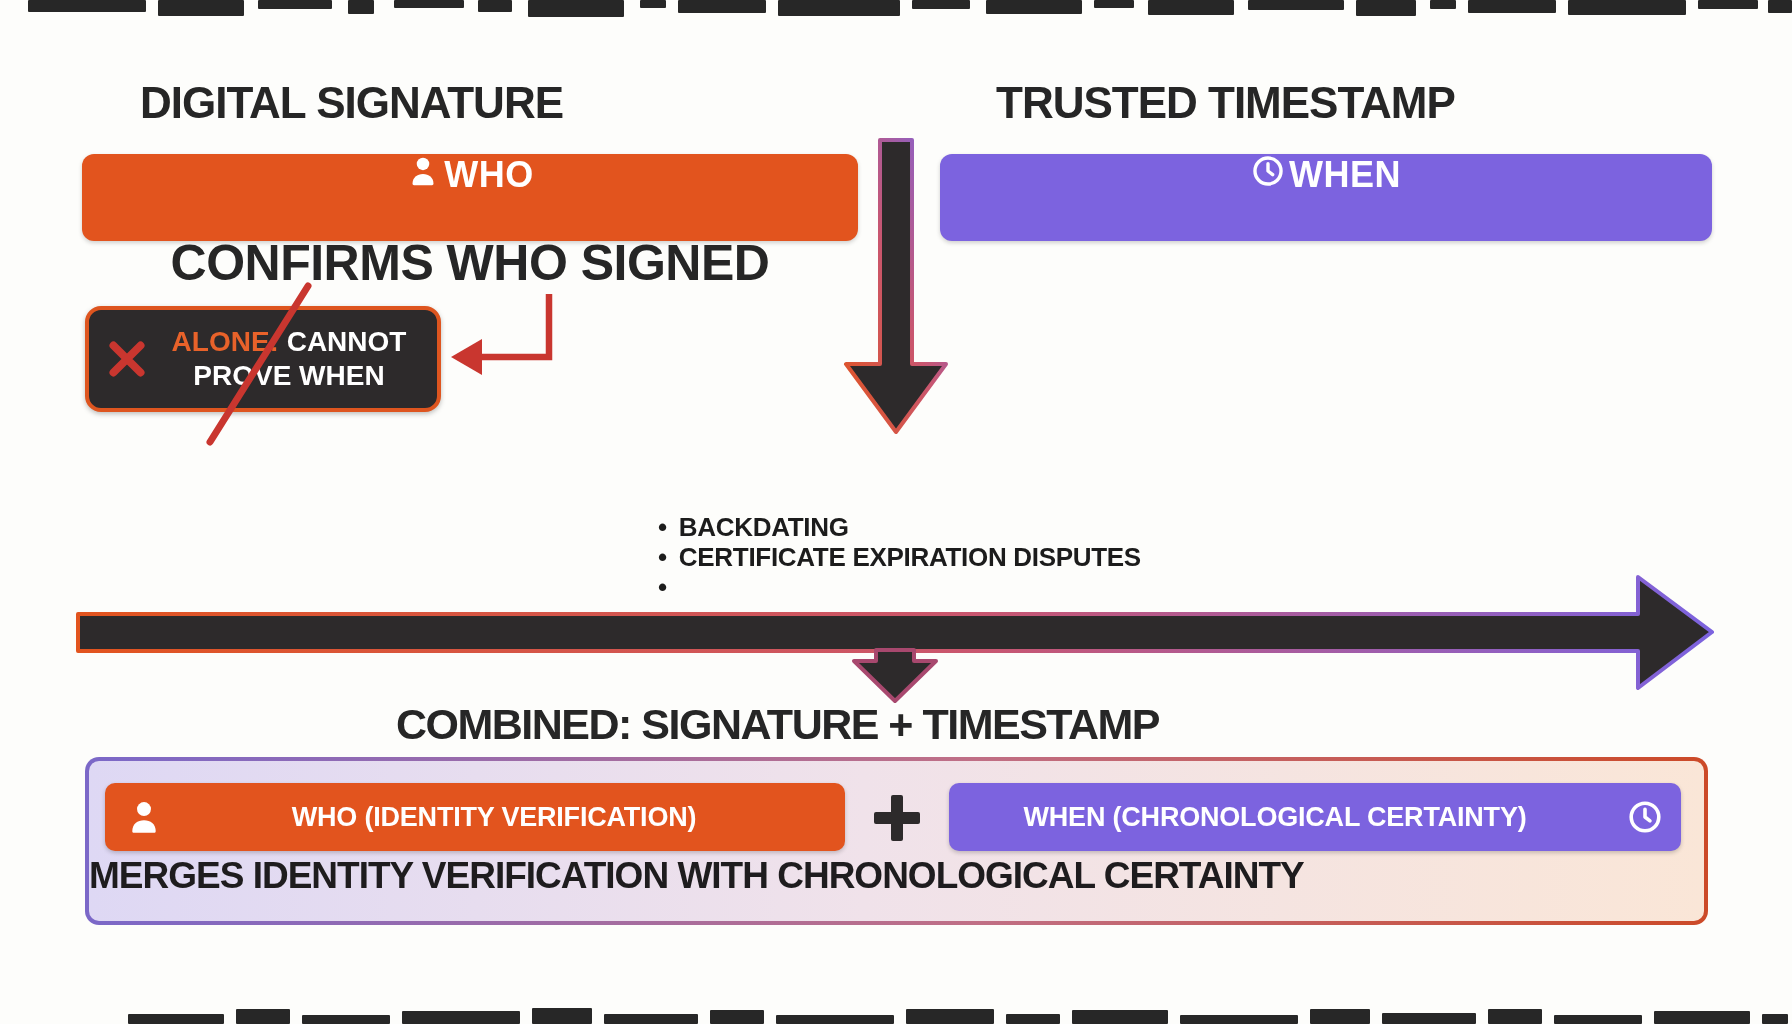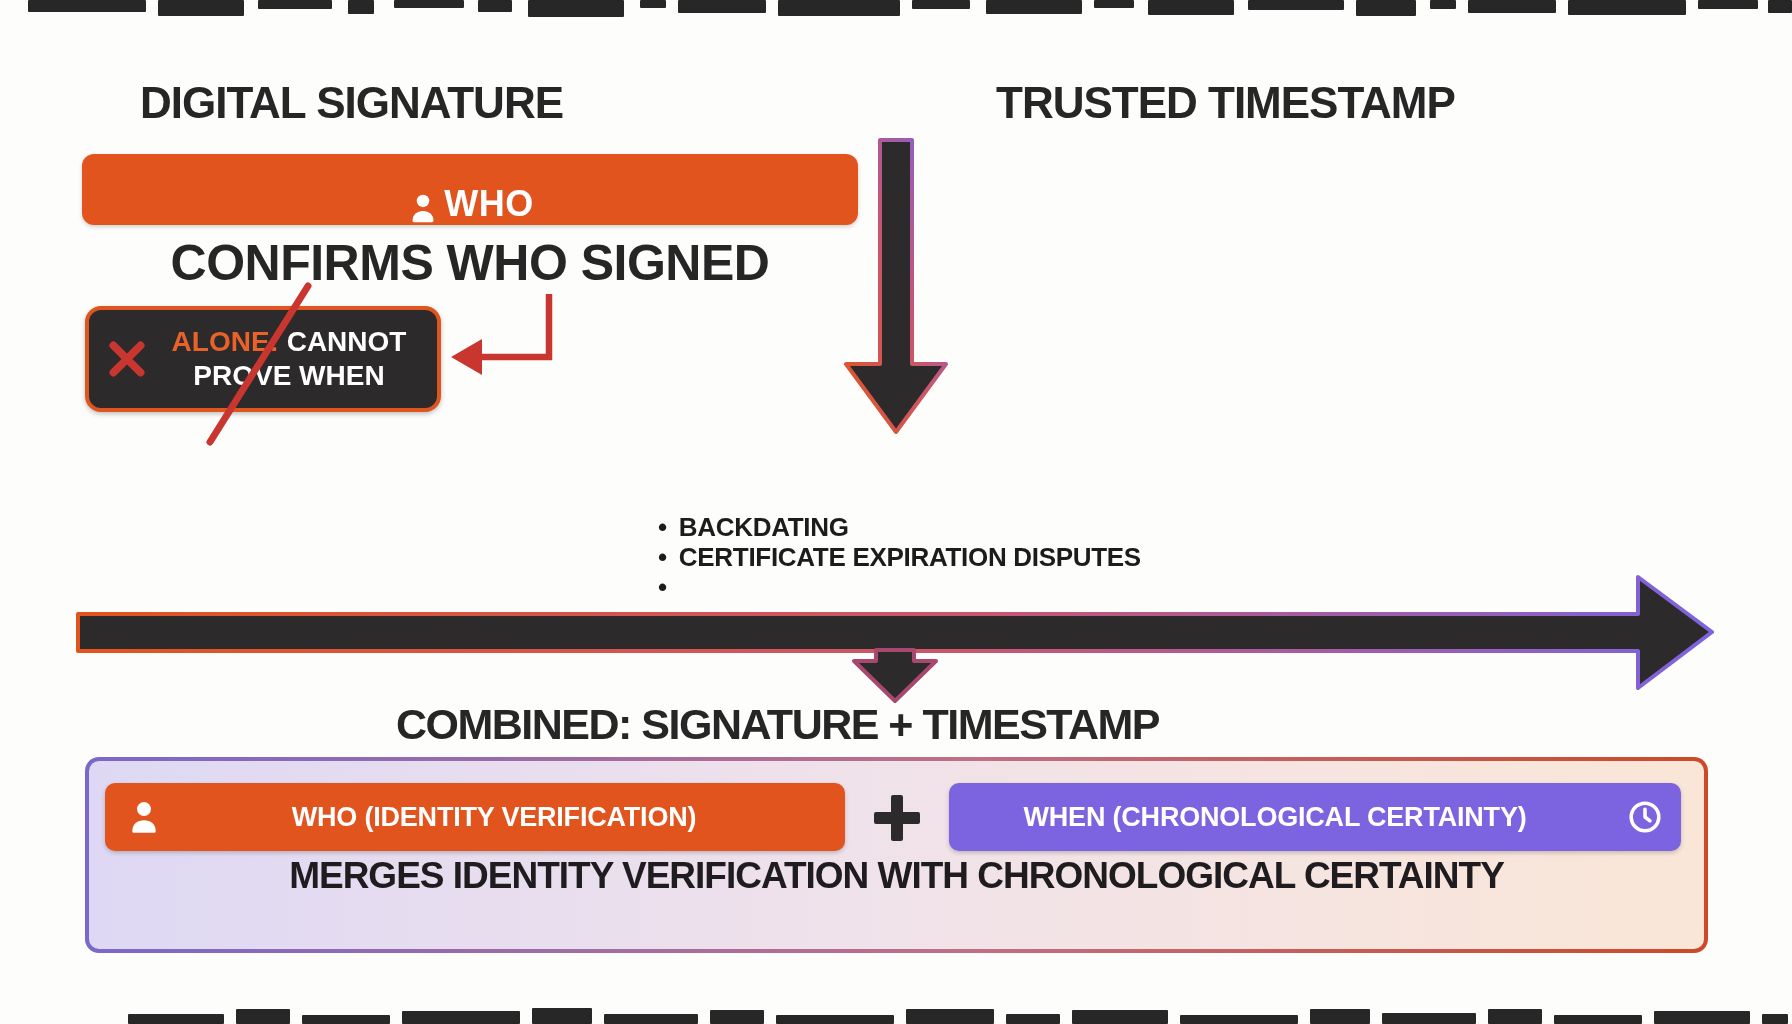--- a/index.html
+++ b/index.html
@@ -9,22 +9,22 @@
     --combined-bg-left:#DED8F4; --combined-bg-mid:#F0E2EA; --combined-bg-right:#FAE6D7;
     --combined-border-left:#7B68C8; --combined-border-mid:#C06F85; --combined-border-right:#CC4A28;
   }
   *{margin:0;padding:0;box-sizing:border-box}
   html,body{width:1792px;height:1024px;overflow:hidden}
   body{background:var(--page-bg);font-family:"Liberation Sans","DejaVu Sans",sans-serif;}
   #stage{position:relative;width:1792px;height:1024px;background:var(--page-bg);}
 
   .col-heading{position:absolute;top:78px;width:660px;text-align:left;
     font-size:44px;font-weight:800;letter-spacing:-1px;color:var(--heading);}
-  .bar{position:absolute;top:154px;height:71px;border-radius:12px;display:flex;
-    align-items:flex-end;justify-content:center;gap:4px;color:#fff;font-weight:800;
+  .bar{position:absolute;top:154px;height:87px;border-radius:12px;display:flex;
+    align-items:flex-start;justify-content:center;gap:4px;color:#fff;font-weight:800;
     font-size:36px;letter-spacing:.5px;box-shadow:0 2px 4px rgba(0,0,0,.18);}
   .bar.orange{background:var(--orange);}
   .bar.purple{background:var(--purple);}
   .sub-text{position:absolute;top:234px;width:660px;text-align:center;
     font-size:50px;font-weight:800;letter-spacing:-.5px;color:var(--heading);}
 
   .alone-box{position:absolute;left:85px;top:306px;width:356px;height:106px;
     background:var(--dark);border:4px solid var(--border-orange);border-radius:16px;
     display:flex;align-items:center;padding:0 10px 0 14px;box-shadow:0 2px 5px rgba(0,0,0,.25);}
   .alone-text{flex:1;text-align:center;color:#fff;font-size:28px;font-weight:800;line-height:1.22;}
@@ -34,36 +34,36 @@
     background:var(--dark);border:4px solid var(--border-orange);border-radius:12px;
     display:flex;align-items:center;justify-content:center;box-shadow:0 2px 5px rgba(0,0,0,.25);}
   .gap-box span{color:#E2622C;font-size:29px;font-weight:800;letter-spacing:.3px;}
   .gap-bullets{position:absolute;left:658px;top:512px;list-style:none;}
   .gap-bullets li{display:flex;gap:12px;font-size:26px;font-weight:800;color:#1C1C1C;
     line-height:30px;letter-spacing:-.3px;}
 
   .combined-heading{position:absolute;left:396px;top:700px;width:1000px;text-align:left;
     font-size:43px;font-weight:800;letter-spacing:-1.5px;color:var(--heading);}
 
-  .combined-outer{position:absolute;left:85px;top:757px;width:1623px;height:196px;
+  .combined-outer{position:absolute;left:85px;top:757px;width:1623px;height:168px;
     border-radius:14px;padding:4px;
     background:linear-gradient(90deg,var(--combined-border-left),var(--combined-border-mid) 55%,var(--combined-border-right));}
   .combined-inner{position:relative;width:100%;height:100%;border-radius:10px;
     background:linear-gradient(90deg,var(--combined-bg-left) 0%,var(--combined-bg-mid) 48%,var(--combined-bg-right) 100%);}
   .mini-bar{position:absolute;top:22px;height:68px;border-radius:10px;display:flex;
     align-items:center;color:#fff;font-weight:800;font-size:27px;letter-spacing:-.2px;
     box-shadow:0 2px 4px rgba(0,0,0,.2);}
   .mini-bar .label{flex:1;text-align:center;}
   .mini-bar.orange{left:16px;width:740px;background:var(--orange);padding:0 20px;}
   .mini-bar.purple{left:860px;width:732px;background:var(--purple);padding:0 18px;gap:44px;}
   .plus-icon{position:absolute;left:785px;top:34px;width:46px;height:46px;}
   .plus-icon::before,.plus-icon::after{content:"";position:absolute;background:var(--dark);border-radius:2px;}
   .plus-icon::before{left:0;top:17px;width:46px;height:12px;}
   .plus-icon::after{left:17px;top:0;width:12px;height:46px;}
-  .merges-caption{position:absolute;left:0;top:94px;width:100%;text-align:center;
+  .merges-caption{position:absolute;left:0;top:94px;width:100%;
     font-size:37px;font-weight:800;letter-spacing:-1px;color:#1E1C1E;}
 
   .edge-strip{position:absolute;left:0;width:1792px;pointer-events:none;}
   .edge-strip.top{top:0;height:20px;}
   .edge-strip.bottom{bottom:0;height:20px;}
   .edge-strip i{position:absolute;background:var(--artifact);border-radius:1px;opacity:.92;}
   .edge-strip.top i{top:0;}
   .edge-strip.bottom i{bottom:0;}
 
   svg.overlay{position:absolute;left:0;top:0;width:1792px;height:1024px;pointer-events:none;}
@@ -127,20 +127,29 @@
 
   <div class="bar orange" style="left:82px;width:776px;">
     <span>
       <svg class="icon-svg" width="34" height="34" viewBox="0 0 24 24">
         <circle cx="12" cy="7" r="4.4" fill="#fff"></circle>
         <path d="M4.6 21c0-4.5 3.3-6.9 7.4-6.9s7.4 2.4 7.4 6.9c0 .6-.5 1-1 1H5.6c-.5 0-1-.4-1-1z" fill="#fff"></path>
       </svg>
     </span>
     <span>WHO</span>
   </div>
+  <div class="bar purple" style="left:940px;width:772px;">
+    <span>
+      <svg class="icon-svg" width="34" height="34" viewBox="0 0 24 24">
+        <circle cx="12" cy="12" r="9.2" fill="none" stroke="#fff" stroke-width="2.4"></circle>
+        <path d="M12 6.8V12l3.3 2.6" fill="none" stroke="#fff" stroke-width="2.4" stroke-linecap="round" stroke-linejoin="round"></path>
+      </svg>
+    </span>
+    <span>WHEN</span>
+  </div>
 
   <div class="sub-text" style="left:140px;">CONFIRMS WHO SIGNED</div>
 
   <div class="alone-box">
     <span>
       <svg class="icon-svg" width="48" height="48" viewBox="0 0 46 46">
         <path d="M10 10 L36 36 M36 10 L10 36" class="red-stroke" stroke-width="7.5" stroke-linecap="round"></path>
       </svg>
     </span>
     <div class="alone-text">

